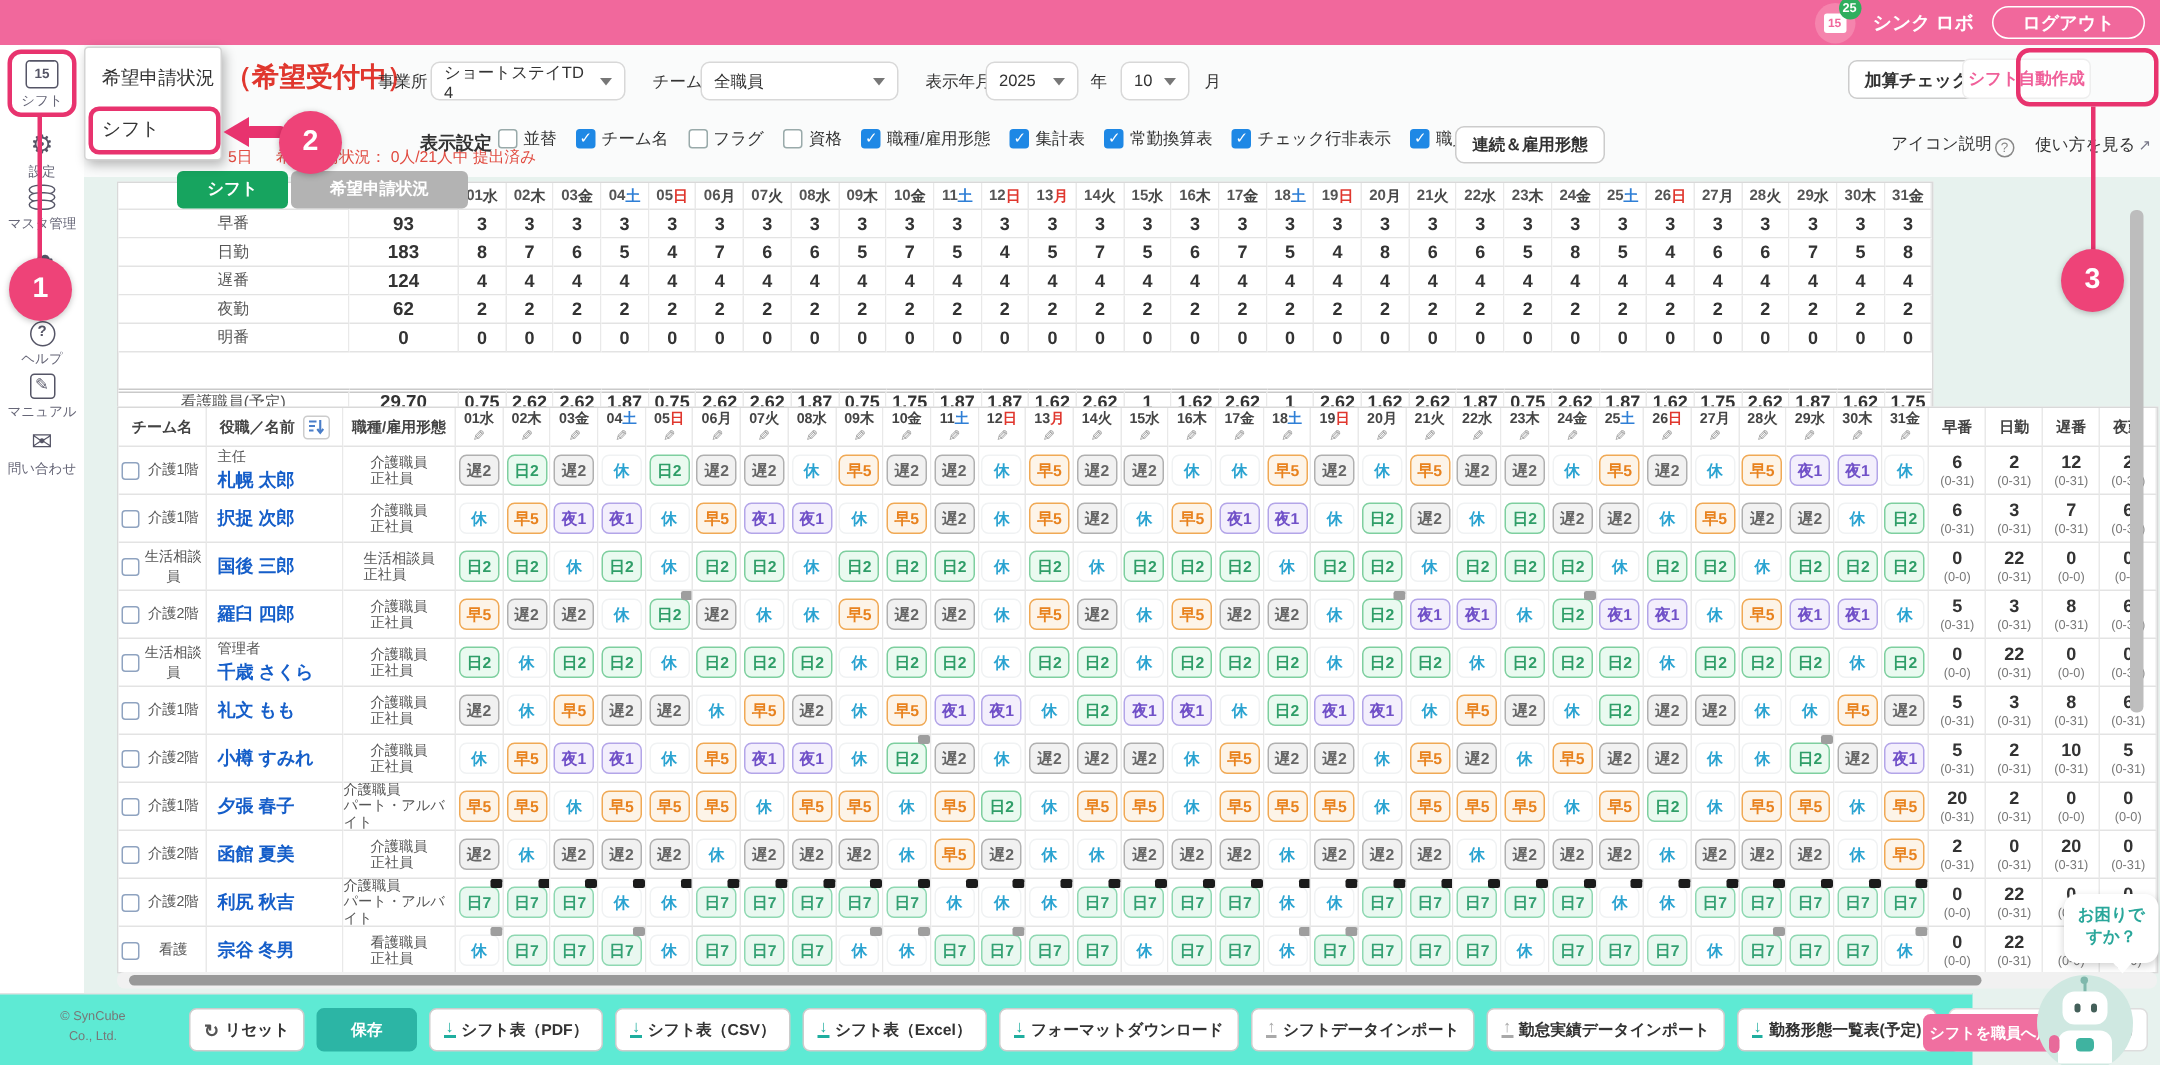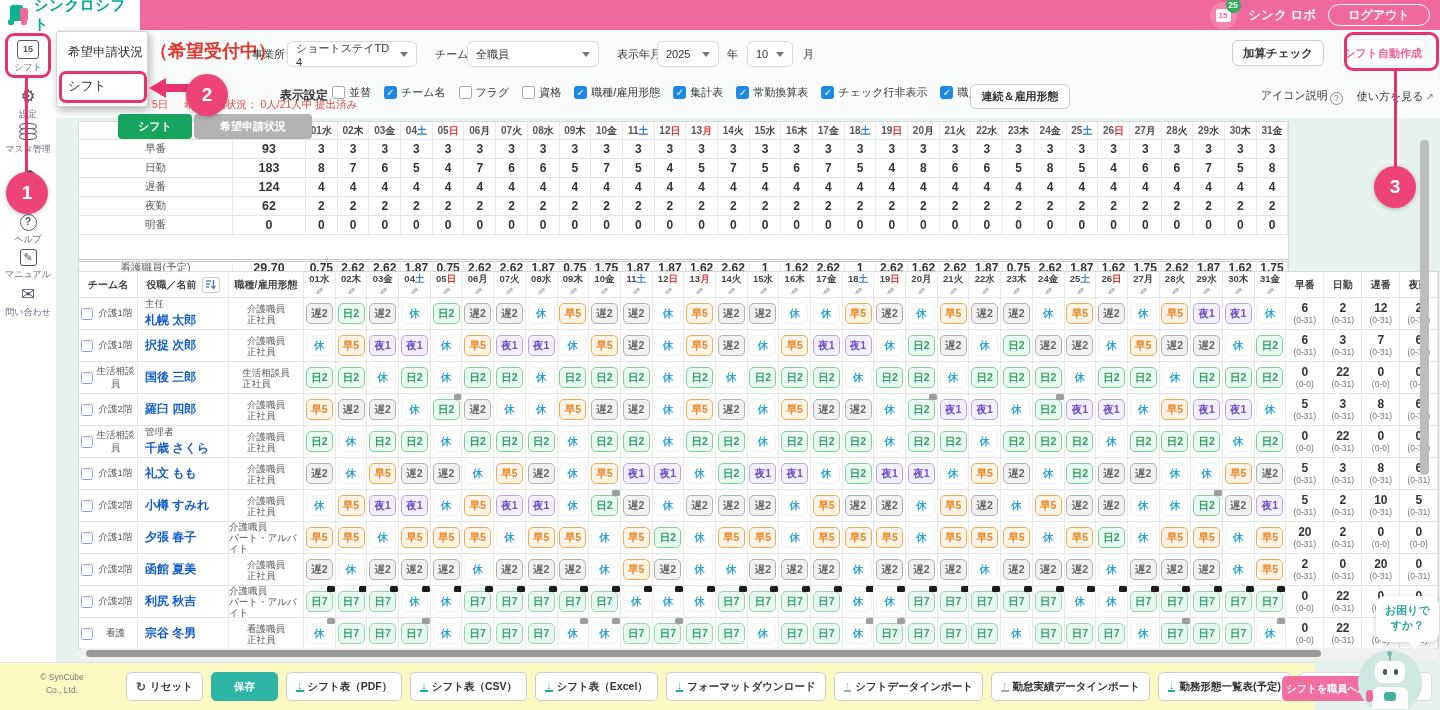--- a/index.html
+++ b/index.html
@@ -42,21 +42,21 @@
   .fselect { position:absolute; top:11px; height:26px; background:#fff; border:1px solid #d8d8d8; border-radius:6px; font-size:11px; color:#333; display:flex; align-items:center; padding:0 8px; justify-content:space-between; cursor:pointer; }
   .fselect .car { width:0; height:0; border-left:4px solid transparent; border-right:4px solid transparent; border-top:5px solid #777; margin-left:8px; }
   .red-note { position:absolute; top:68px; font-size:10.5px; color:#e14b40; }
   .tab-btn { position:absolute; top:84px; height:25px; border-radius:4px; font-size:11px; font-weight:bold; color:#fff; text-align:center; line-height:25px; cursor:pointer; }
   .disp-label { position:absolute; left:224px; top:57px; font-size:12px; font-weight:bold; color:#333; }
   .checks { position:absolute; left:276px; top:55px; display:flex; gap:13px; align-items:center; }
   .chk { display:flex; align-items:center; gap:4px; font-size:11px; color:#333; cursor:pointer; }
   .chk .box { width:13px; height:13px; border-radius:2.5px; border:1.4px solid #9aa; background:#fff; }
   .chk .box.on { background:#1e88e5; border-color:#1e88e5; color:#fff; font-size:10px; line-height:12px; text-align:center; font-weight:bold; }
   .white-btn { position:absolute; background:#fff; border:1px solid #ccc; border-radius:6px; font-size:11.5px; font-weight:bold; color:#333; text-align:center; cursor:pointer; }
-  .auto-btn { position:absolute; left:1284px; top:9px; width:86px; height:27px; background:#fff; border:1px solid #eee; border-radius:5px; color:#f0609a; font-size:11px; font-weight:bold; text-align:center; line-height:26px; cursor:pointer; }
+  .auto-btn { position:absolute; left:1252px; top:9px; width:86px; height:27px; background:#fff; border:1px solid #eee; border-radius:5px; color:#f0609a; font-size:11px; font-weight:bold; text-align:center; line-height:26px; cursor:pointer; }
   .links-right { position:absolute; right:6px; top:58px; display:flex; gap:14px; align-items:center; font-size:11px; color:#333; }
   .qcirc { display:inline-block; width:13px; height:13px; border:1.2px solid #888; border-radius:50%; font-size:9px; line-height:11px; text-align:center; color:#888; vertical-align:-2px; margin-left:2px; }
   .ext { color:#778; font-size:10px; margin-left:2px; }
 
   
   .menu { position:absolute; left:56px; top:31px; width:92px; background:#fff; border:1px solid #d4d4d4; border-radius:3px; box-shadow:2px 3px 8px rgba(0,0,0,.28); z-index:40; padding:3px 0; }
   .menu-item { height:34px; line-height:34px; padding-left:11px; font-size:12.5px; color:#333; cursor:pointer; }
 
   
   .tablebox { position:absolute; background:#fff; border:1px solid #d9d9d9; z-index:1; }
@@ -95,21 +95,21 @@
   .lock:before { content:""; position:absolute; top:-4px; left:1px; width:6px; height:5px; border:1.4px solid; border-bottom:none; border-radius:3px 3px 0 0; }
   .lock.black { background:#1b1b1b; } .lock.black:before { border-color:#1b1b1b; }
   .lock.gray { background:#9e9e9e; } .lock.gray:before { border-color:#9e9e9e; }
 
   
   .hscroll { position:absolute; left:78px; top:648px; width:1360px; height:11px; background:#f1f1f1; border-radius:5px; z-index:5; }
   .hscroll .thumb { position:absolute; left:8px; top:2px; width:1235px; height:7px; background:#999; border-radius:4px; cursor:pointer; }
   .vthumb { position:absolute; left:1420px; width:9px; background:#bdbdbd; border-radius:4px; z-index:5; cursor:pointer; }
 
   
-  .footer { position:absolute; left:0; top:662px; width:1315px; height:48px; background:#fef9c3; border-top:1px solid #e3e3e3; z-index:15; }
+  .footer { position:absolute; left:0; top:662px; width:1315px; height:48px; background:#5eead4; border-top:1px solid #e3e3e3; z-index:15; }
   .copyright { position:absolute; left:6px; top:8px; width:112px; text-align:center; font-size:8.5px; color:#777; line-height:13px; }
   .fbtns { position:absolute; left:126px; top:9px; display:flex; gap:8px; align-items:center; }
   .fbtn { height:29px; background:#fff; border:1px solid #ccc; border-radius:5px; font-size:10.5px; font-weight:bold; color:#333; display:flex; align-items:center; gap:4px; padding:0 9px; white-space:nowrap; cursor:pointer; }
   .fbtn.primary { background:#2cb5a5; border-color:#2cb5a5; color:#fff; padding:0 22px; }
   .fbtn.disabled { color:#aaa; border-color:#ddd; }
   .dl-ic { font-size:11px; font-weight:bold; color:#1fae9f; border-bottom:2px solid #1fae9f; line-height:9px; padding:0 1px; }
   .ul-ic { font-size:11px; font-weight:bold; color:#a9a9a9; border-bottom:2px solid #a9a9a9; line-height:9px; padding:0 1px; }
   .rs-ic { font-size:12px; color:#555; font-weight:bold; }
   .deploy-btn { position:absolute; left:1282px; top:13px; width:100px; height:25px; background:#f06fa0; border:none; border-radius:5px; color:#fff; font-size:10px; font-weight:bold; cursor:pointer; }
 
@@ -129,29 +129,20 @@
   .ann { z-index:50; position:absolute; }
   .ann-box { border:3px solid #e8336e; border-radius:9px; background:transparent; }
   .ann-circle { width:42px; height:42px; border-radius:50%; background:#ee4378; color:#fff; font-size:19px; font-weight:bold; display:flex; align-items:center; justify-content:center; box-shadow:0 1px 4px rgba(0,0,0,.25); }
   .ann-line { background:#e8336e; }
   .ann-tri { width:0; height:0; border-top:10px solid transparent; border-bottom:10px solid transparent; border-right:17px solid #e8336e; }
 </style>
 </head>
 <body>
 
 <div class="topbar">
-  <div class="logo-area">
-    <div class="logo-cube">
-        <div class="g"></div>
-        <div class="p"></div>
-        <div class="f1"></div>
-        <div class="f2"></div>
-      </div>
-    <span class="logo-text">シンクロシフト</span>
-  </div>
   <div class="topbar-right">
     <div class="robo-cal">
       <div class="cal">
           <span>15</span>
         </div>
       <div class="badge">25</div>
     </div>
     <span class="robo-label">シンク ロボ</span>
     <button class="logout-btn">ログアウト</button>
   </div>

